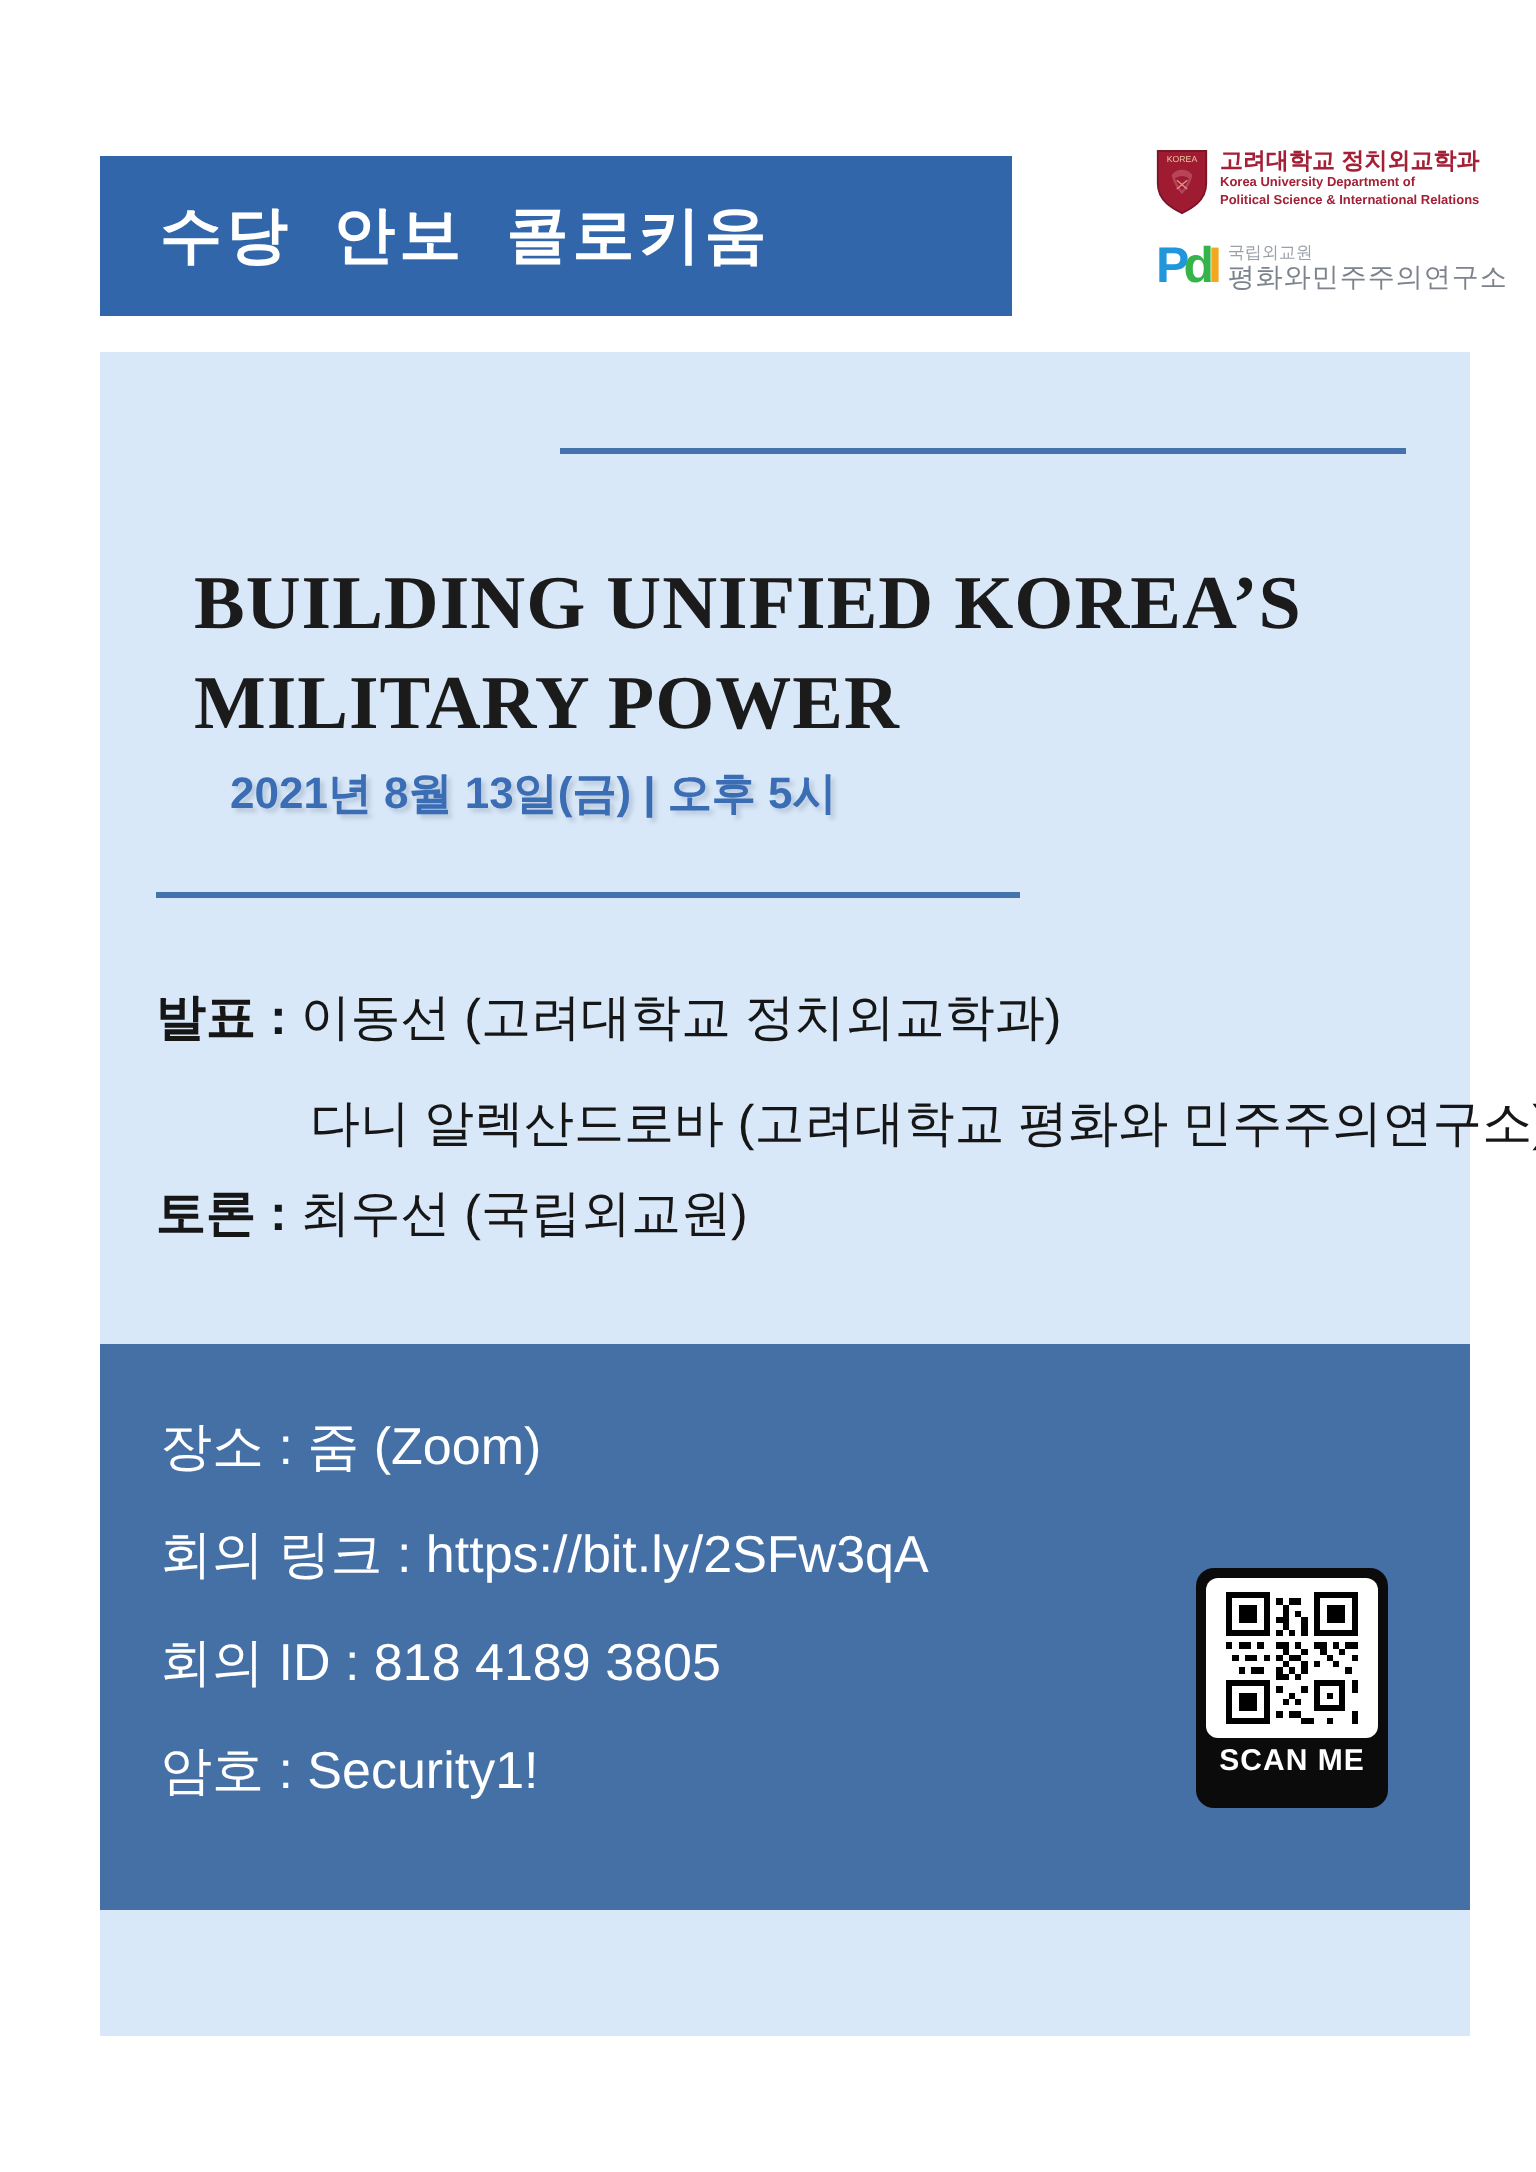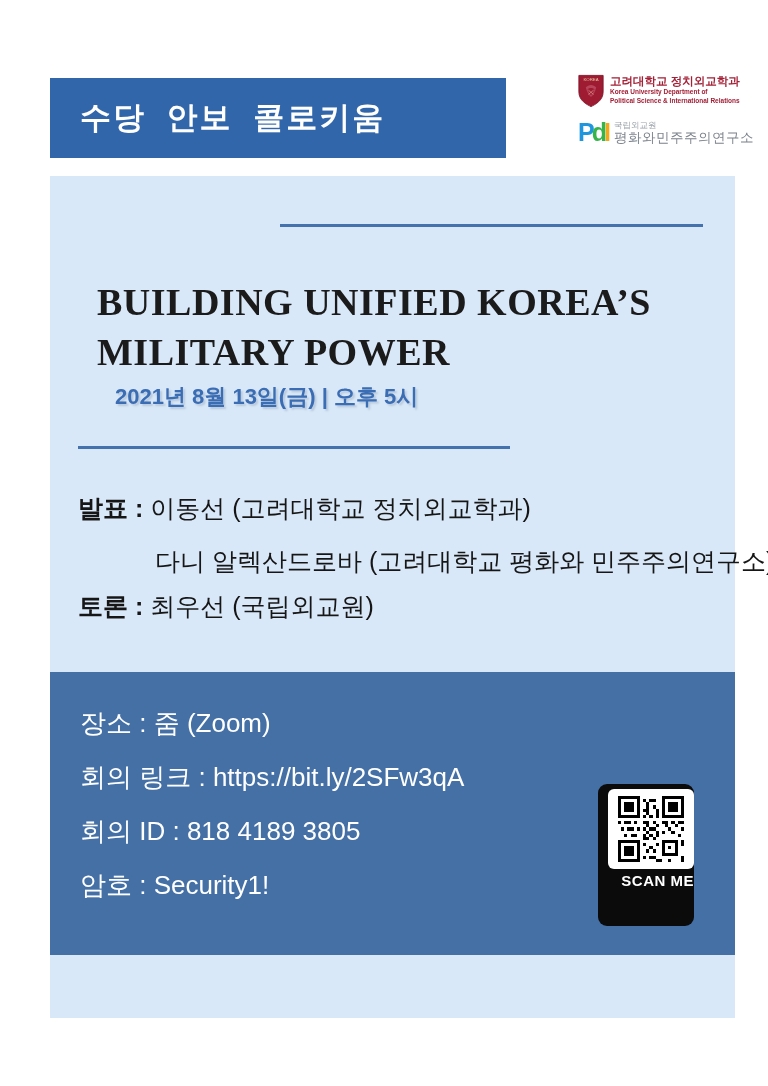--- a/index.html
+++ b/index.html
@@ -58,22 +58,22 @@
   }
   .meeting-row{position:absolute;left:30px;font-size:26px;color:#ffffff;white-space:nowrap;}
   .meeting-row .lbl{font-weight:400;}
   .meeting-row .val{font-weight:400;}
   .meeting-row.m1{top:34px;}
   .meeting-row.m2{top:88px;}
   .meeting-row.m3{top:142px;}
   .meeting-row.m4{top:196px;}
   
   .qr-badge{
-    position:absolute;left:548px;top:112px;width:96px;height:142px;
-    background:#0b0b0b;border-radius:9px;display:flex;flex-direction:column;align-items:flex-end;
+    position:absolute;left:548px;top:112px;width:96px;height:120px;
+    background:#0b0b0b;border-radius:9px;display:flex;flex-direction:column;align-items:center;
   }
   .qr-white{
     margin-top:5px;width:86px;height:80px;background:#ffffff;border-radius:6px;
     display:flex;align-items:center;justify-content:center;
   }
   .qr-scan-label{color:#ffffff;font-size:15px;font-weight:700;letter-spacing:0.5px;margin-top:3px;}
 </style>
 </head>
 <body>
 

